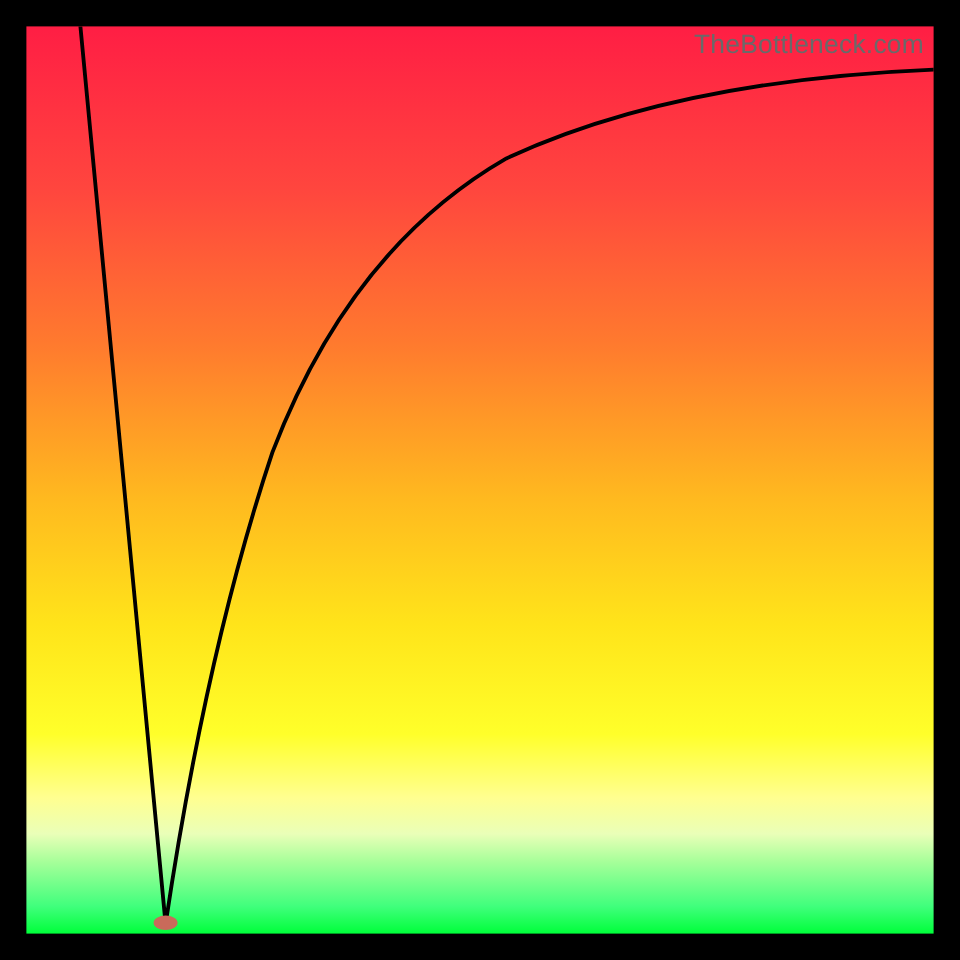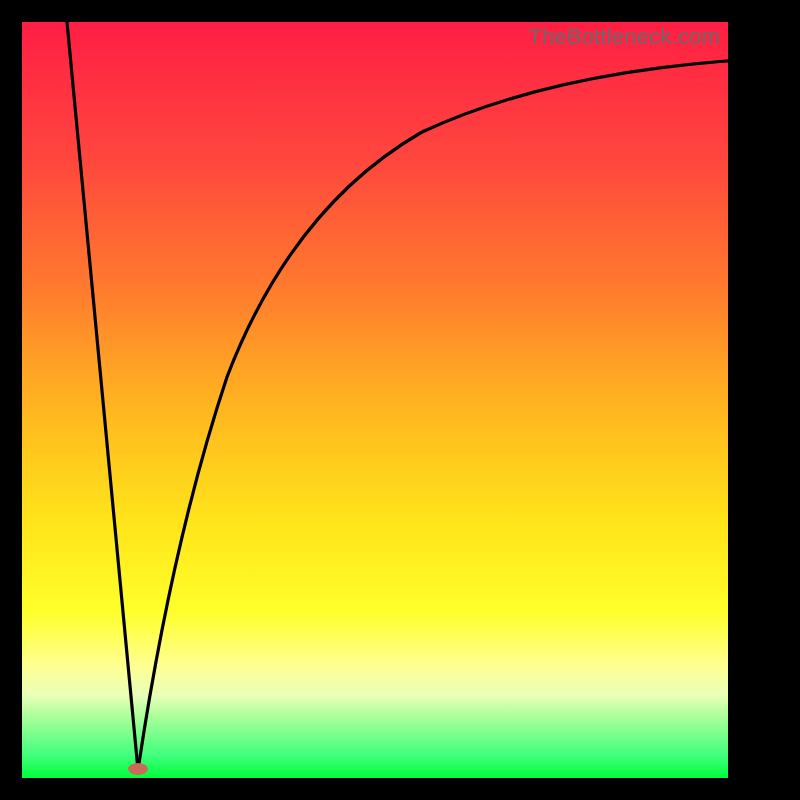--- a/index.html
+++ b/index.html
@@ -15,36 +15,35 @@
     left: 0;
     top: 0;
     width: 800px;
     height: 800px;
     background: #000;
   }
   .plot {
     position: absolute;
     left: 22px;
     top: 22px;
-    width: 668px;
+    width: 756px;
     height: 756px;
     background: linear-gradient(to bottom,
       #ff1e44 0%,
       #ff463e 18%,
       #ff7a2e 35%,
       #ffb91f 52%,
       #ffe41a 66%,
       #ffff2a 78%,
       #ffff90 85%,
       #eaffb8 89%,
       #a8ff9a 92%,
       #40ff7c 97%,
       #00ff3a 100%
     );
-    padding-left: 38px;
   }
   svg.curve {
     position: absolute;
     left: 0;
     top: 0;
     width: 756px;
     height: 756px;
   }
   .marker {
     position: absolute;

